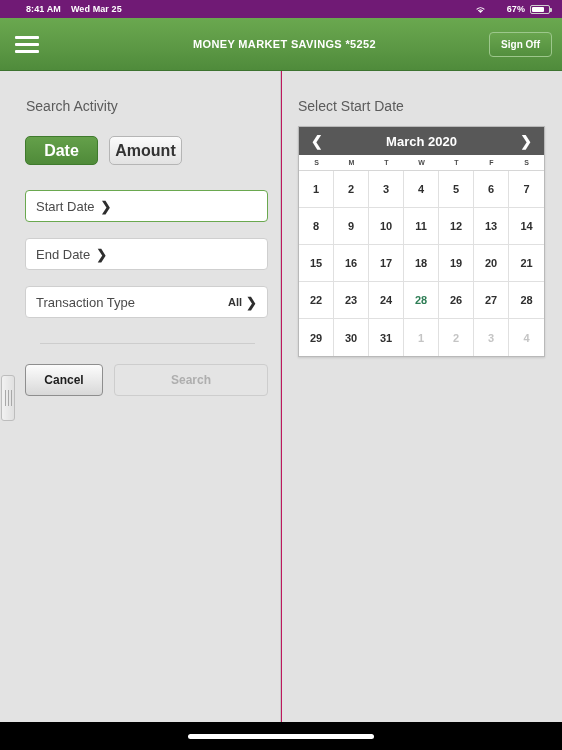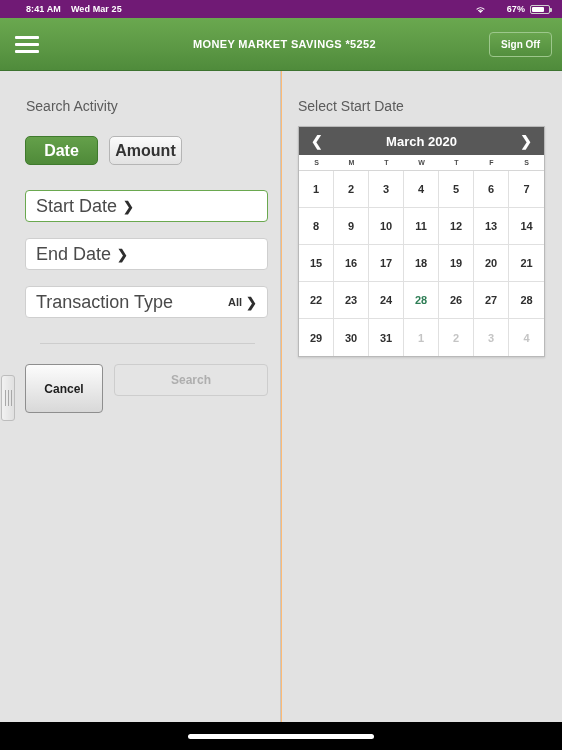--- a/index.html
+++ b/index.html
@@ -62,21 +62,21 @@
     padding:6px 11px;
     background:linear-gradient(to bottom,#69a54e,#538f3e);
     border:1px solid #9dc78c; border-radius:4px;
     color:#fff; font-size:10px; font-weight:bold;
     cursor:pointer; z-index:2;
   }
 
   
   #content {
     position:absolute; top:71px; left:0; width:562px; height:651px;
-    background:#fdba74;
+    background:#be185d;
   }
   #leftpane {
     position:absolute; top:0; left:0; width:281px; height:651px;
     background:#e3e3e3;
     border-right:1px solid #c6c6c6;
   }
   #rightpane {
     position:absolute; top:0; left:282px; width:280px; height:651px;
     background:#e2e2e2;
   }
@@ -115,40 +115,40 @@
     border:1px solid #b5b5b5; color:#333;
   }
 
   
   .field {
     position:absolute; left:25px; width:243px; height:32px;
     background:#fff; border:1px solid #cfcfcf; border-radius:4px;
     display:flex; align-items:center; cursor:pointer;
   }
   .field.active { border:1px solid #6aa84f; }
-  .field .lbl { margin-left:10px; font-size:18px; color:#4a4a4a; }
+  .field .lbl { margin-left:10px; font-size:13px; color:#4a4a4a; }
   .field .val { margin-left:auto; font-size:11px; font-weight:bold; color:#333; }
   .field .chev {
     margin-left:6px; margin-right:10px;
     font-size:13px; font-weight:bold; color:#2e2e2e; line-height:1;
   }
   .field .val + .chev { margin-left:4px; }
   #f-start { top:119px; }
   #f-end   { top:167px; }
   #f-type  { top:215px; }
 
   #hr {
     position:absolute; left:40px; top:272px; width:215px; height:1px;
     background:#cdcdcd;
   }
 
   
   #actions { position:absolute; left:25px; top:293px; display:flex; gap:11px; }
   #btn-cancel {
-    width:78px; height:49px; border-radius:4px;
+    width:78px; height:32px; border-radius:4px;
     background:linear-gradient(to bottom,#fcfcfc,#d8d8d8);
     border:1px solid #8e8e8e; color:#1d1d1d;
     font-size:12px; font-weight:bold;
     display:flex; align-items:center; justify-content:center; cursor:pointer;
   }
   #btn-search {
     width:154px; height:32px; border-radius:4px;
     background:#e4e4e4; border:1px solid #cdcdcd; color:#aeaeae;
     font-size:12px; font-weight:bold;
     display:flex; align-items:center; justify-content:center; cursor:default;

